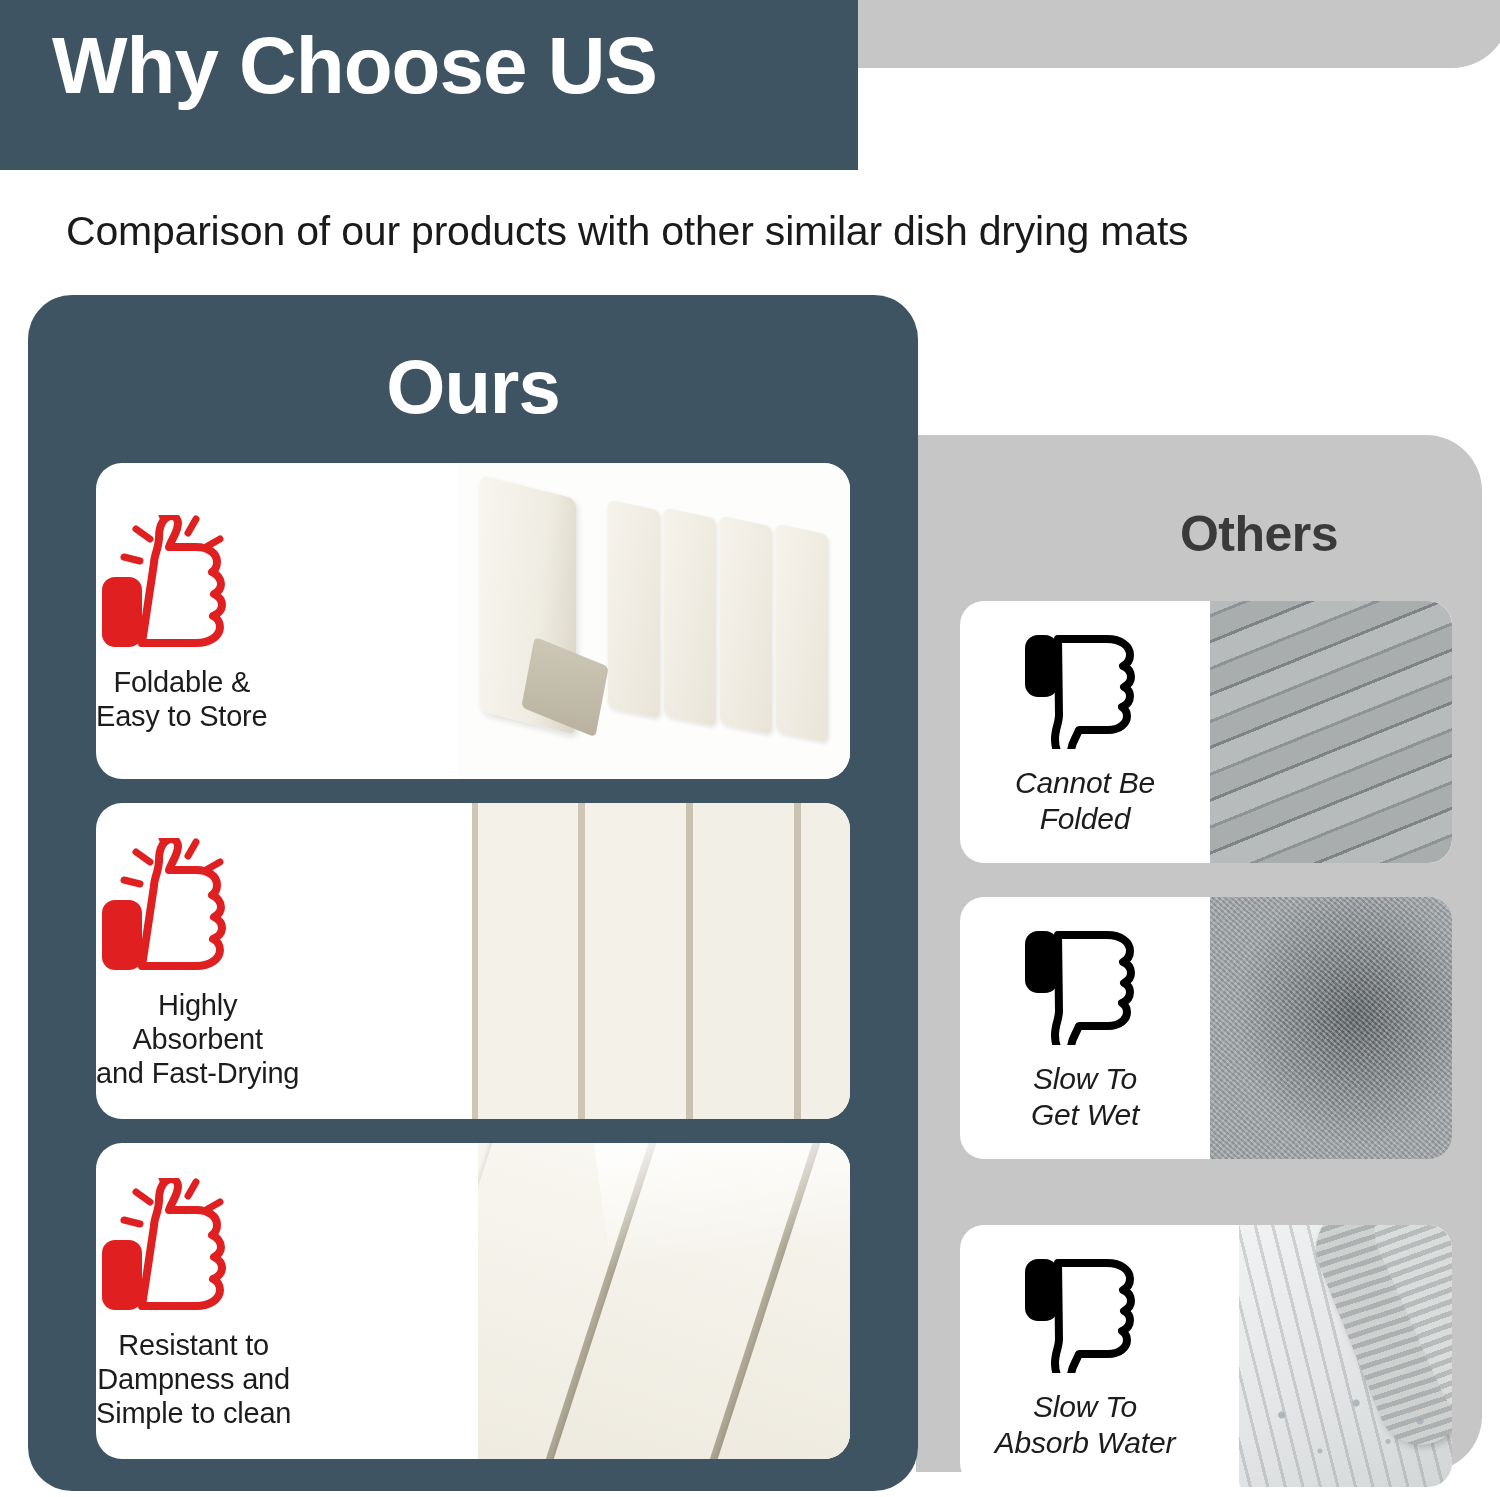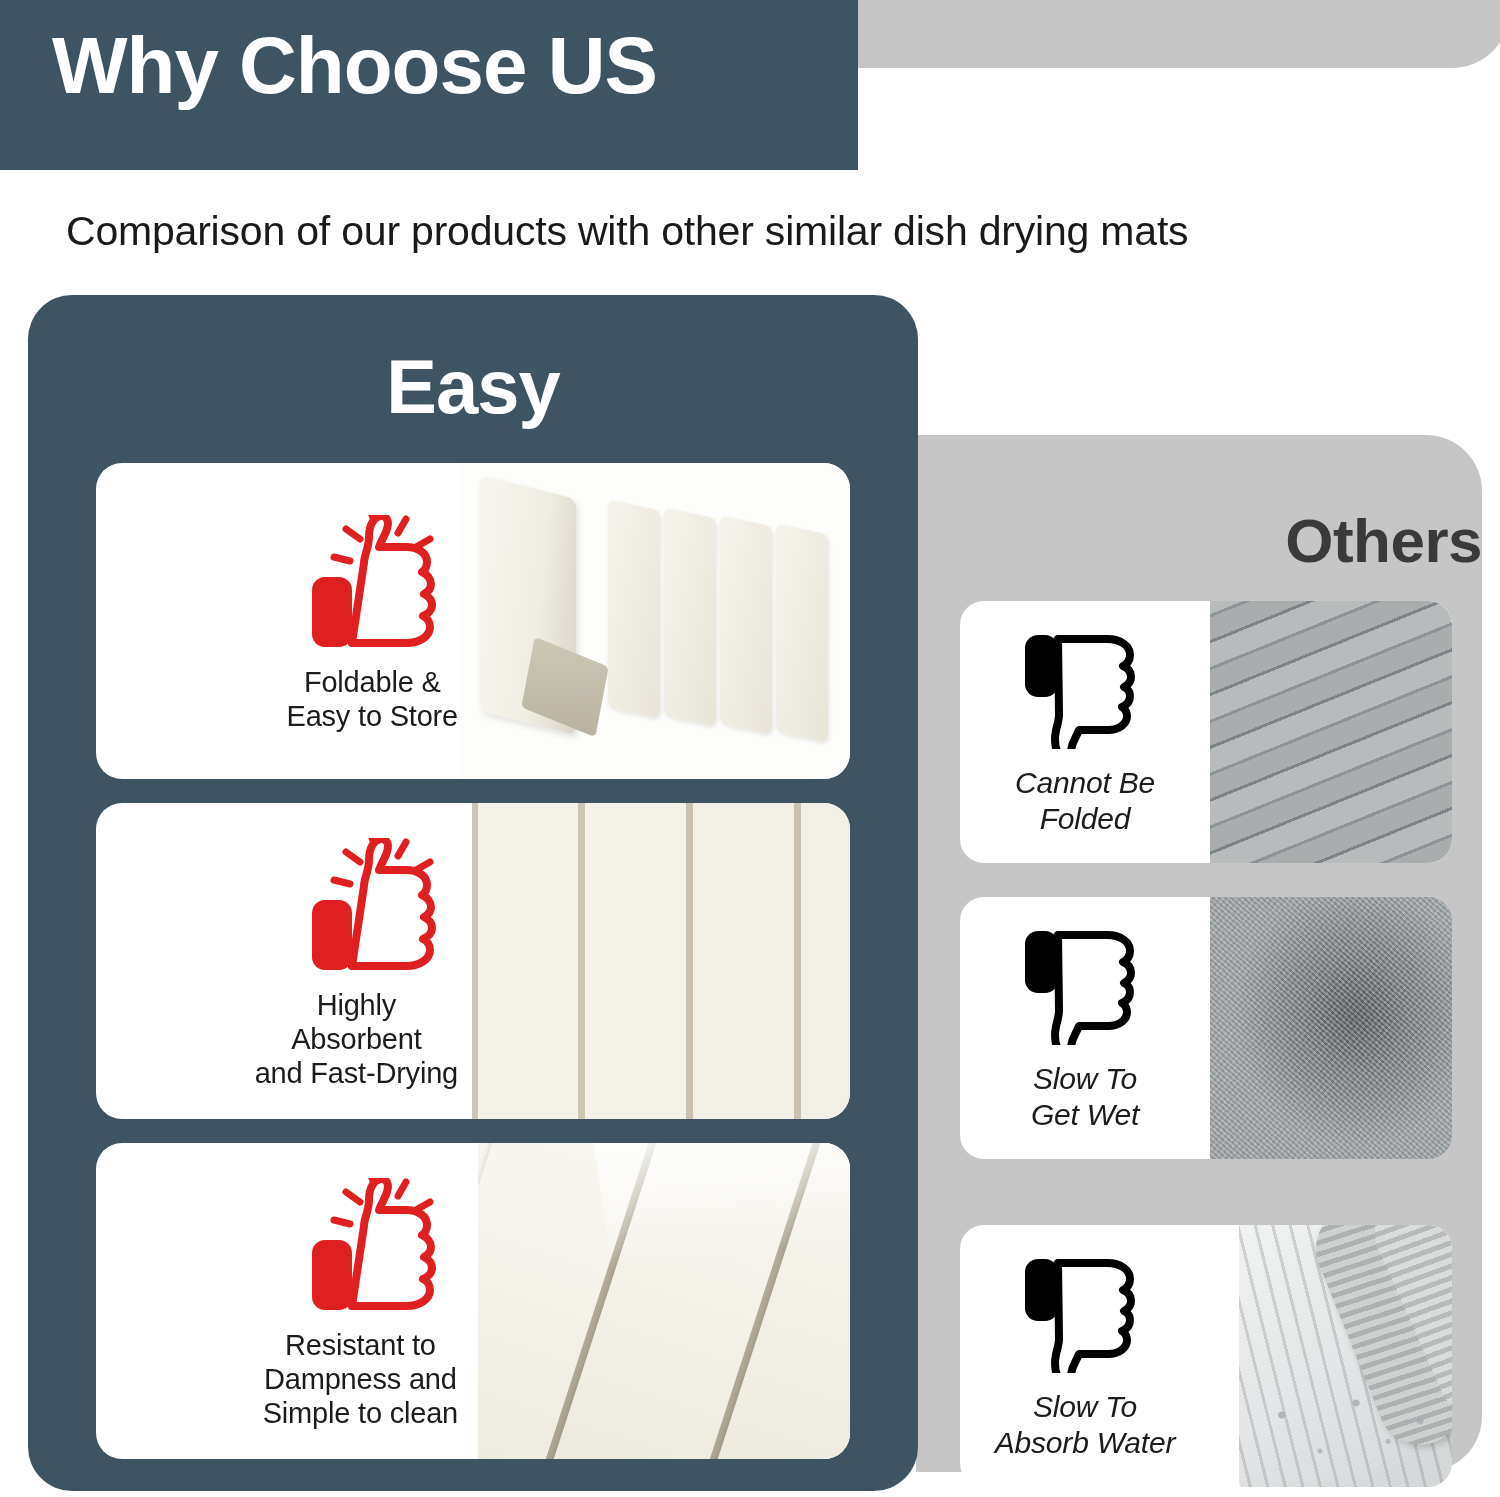--- a/index.html
+++ b/index.html
@@ -69,22 +69,22 @@
     border-top-right-radius: 56px;
     border-bottom-right-radius: 56px;
     border-bottom-left-radius: 0;
     z-index: 3;
   }
   .others-title {
     position: absolute;
     left: 0;
     right: 0;
     top: 70px;
-    text-align: right;
-    font-size: 62px;
+    text-align: center;
+    font-size: 50px;
     font-weight: 700;
     color: #3a3a3a;
     letter-spacing: -0.5px;
     padding-left: 120px;
   }
 
   
   .ours-panel {
     position: absolute;
     left: 28px;
@@ -120,21 +120,21 @@
   }
   .ours-card.c1 { top: 168px; }
   .ours-card.c2 { top: 508px; }
   .ours-card.c3 { top: 848px; gap: 20px; }
 
   .ours-label-col {
     width: 362px;
     flex: 0 0 362px;
     display: flex;
     flex-direction: column;
-    align-items: flex-end;
+    align-items: flex-start;
     justify-content: center;
     padding-top: 6px;
     box-sizing: border-box;
   }
   .ours-img-col {
     flex: 1 1 auto;
     position: relative;
     overflow: hidden;
   }
   .ours-caption {
@@ -420,21 +420,21 @@
         <div class="ripples"></div>
         <div class="cob"></div>
         <div class="cob2"></div>
         <div class="drops"></div>
       </div>
     </div>
   </div>
 </div>
 
 <div class="ours-panel">
-  <div class="ours-title">Easy</div>
+  <div class="ours-title">Ours</div>
 
   <div class="ours-card c1">
     <div class="ours-label-col">
       <span>
         <svg class="thumb-up-icon" viewBox="0 0 152 136" xmlns="http://www.w3.org/2000/svg">
           <g stroke="#e02020" stroke-width="7" stroke-linecap="round">
             <line x1="72" y1="14" x2="66" y2="0"></line>
             <line x1="92" y1="18" x2="100" y2="4"></line>
             <line x1="54" y1="24" x2="40" y2="14"></line>
             <line x1="110" y1="32" x2="124" y2="24"></line>

